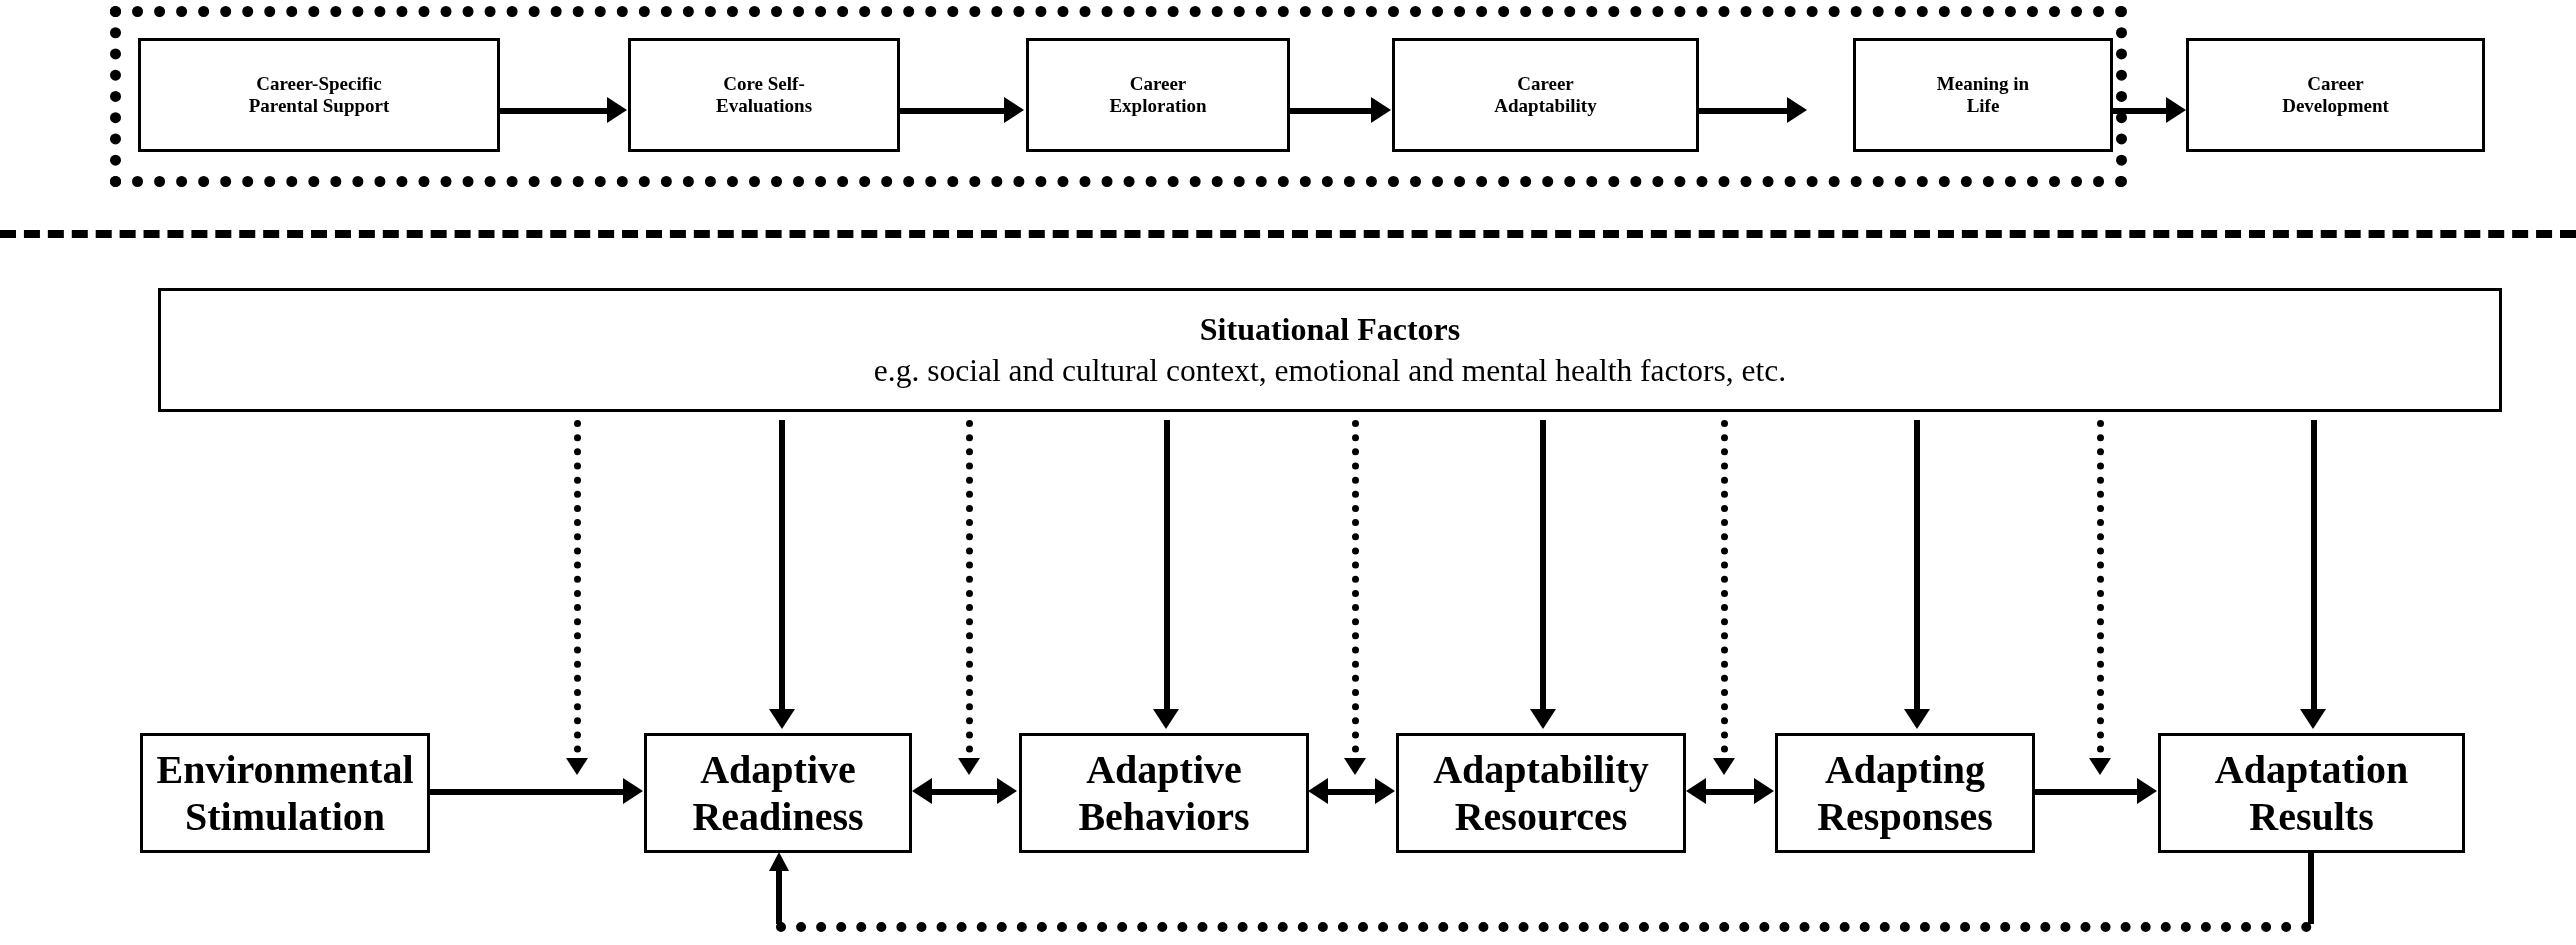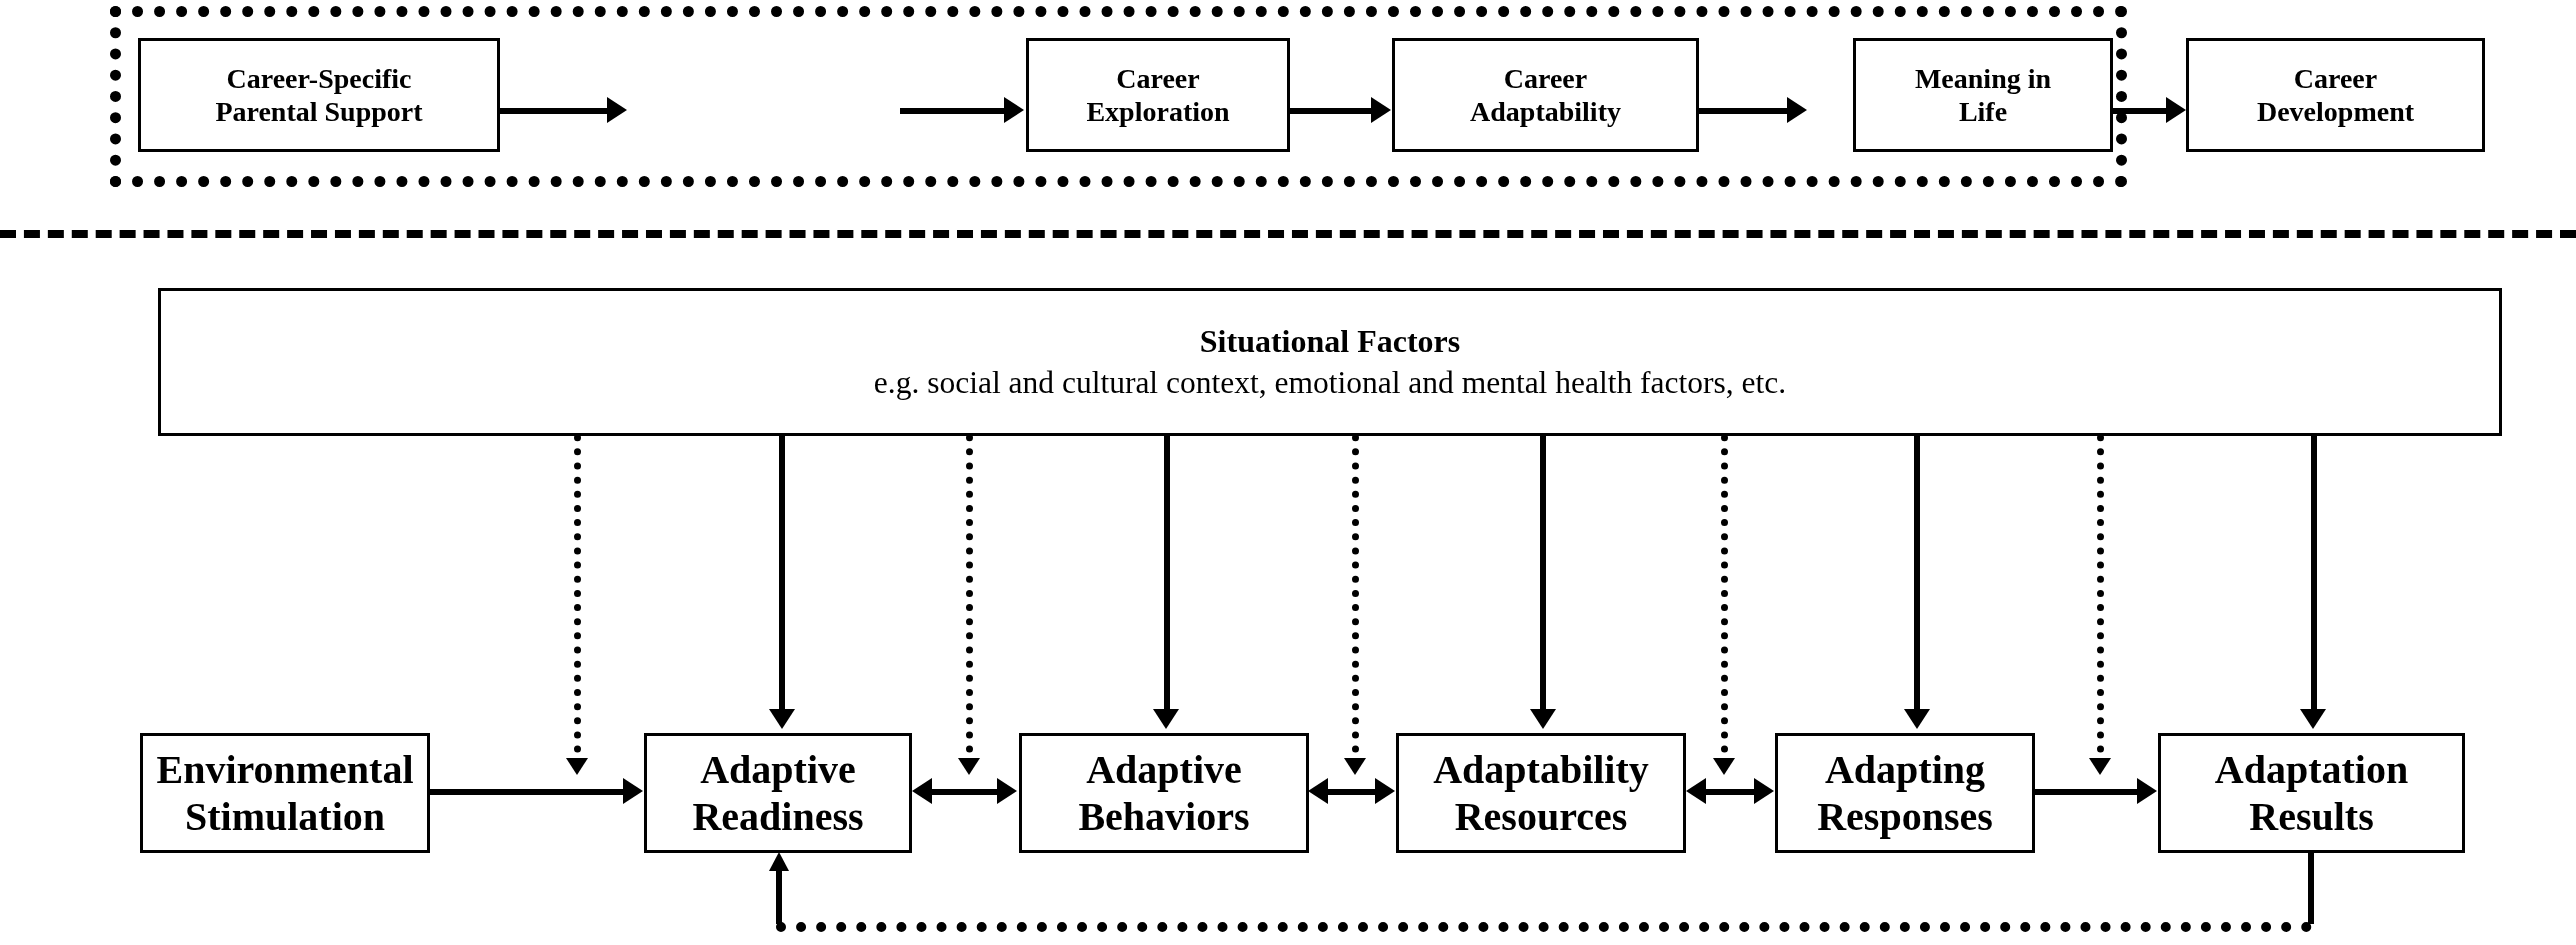--- a/index.html
+++ b/index.html
@@ -30,21 +30,21 @@
     align-items: center;
     justify-content: center;
     text-align: center;
     font-weight: bold;
     line-height: 1.18;
     color: #000000;
     z-index: 6;
   }
   .node .ln { display: block; white-space: nowrap; }
 
-  .top-node { font-size: 28px; text-align: right; }
+  .top-node { font-size: 19px; text-align: right; }
   .bottom-node { font-size: 40px; }
 
   
   .sit-box {
     position: absolute;
     box-sizing: border-box;
     border: 3.9px solid #000000;
     background: #ffffff;
     display: flex;
     flex-direction: column;
@@ -136,20 +136,24 @@
 
 <div id="canvas">
 
   <div class="dot-frame" style="left:110px; top:6.3px; width:2017px; height:181px;"></div>
 
   <div class="node top-node" style="left:138px; top:38px; width:362px; height:114px;">
     <span class="ln">Career-Specific</span>
     <span class="ln">Parental Support</span>
   </div>
 
+  <div class="node top-node" style="left:628px; top:38px; width:272px; height:114px;">
+    <span class="ln">Core Self-</span>
+    <span class="ln">Evaluations</span>
+  </div>
 
   <div class="node top-node" style="left:1026px; top:38px; width:264px; height:114px;">
     <span class="ln">Career</span>
     <span class="ln">Exploration</span>
   </div>
 
   <div class="node top-node" style="left:1392px; top:38px; width:307px; height:114px;">
     <span class="ln">Career</span>
     <span class="ln">Adaptability</span>
   </div>
@@ -174,21 +178,21 @@
   <div class="arr arr-r" style="left:1371px; top:97px;"></div>
 
   <div class="hline" style="left:1699px; top:108px; width:89px;"></div>
   <div class="arr arr-r" style="left:1787px; top:97px;"></div>
 
   <div class="hline" style="left:2068px; top:108px; width:100px;"></div>
   <div class="arr arr-r" style="left:2166px; top:97px;"></div>
 
   <div class="sep-dashed" style="left:0px; top:230px; width:2576px;"></div>
 
-  <div class="sit-box" style="left:158px; top:288px; width:2344px; height:148px;">
+  <div class="sit-box" style="left:158px; top:288px; width:2344px; height:124px;">
     <div class="sit-title">Situational Factors</div>
     <div class="sit-sub">e.g. social and cultural context, emotional and mental health factors, etc.</div>
   </div>
 
   <div class="vdotted" style="left:574px; top:420px; height:347px;"></div>
   <div class="arr arr-d-sm" style="left:566px; top:758px;"></div>
 
   <div class="vline" style="left:779px; top:420px; height:291px;"></div>
   <div class="arr arr-d" style="left:769px; top:709px;"></div>
 

